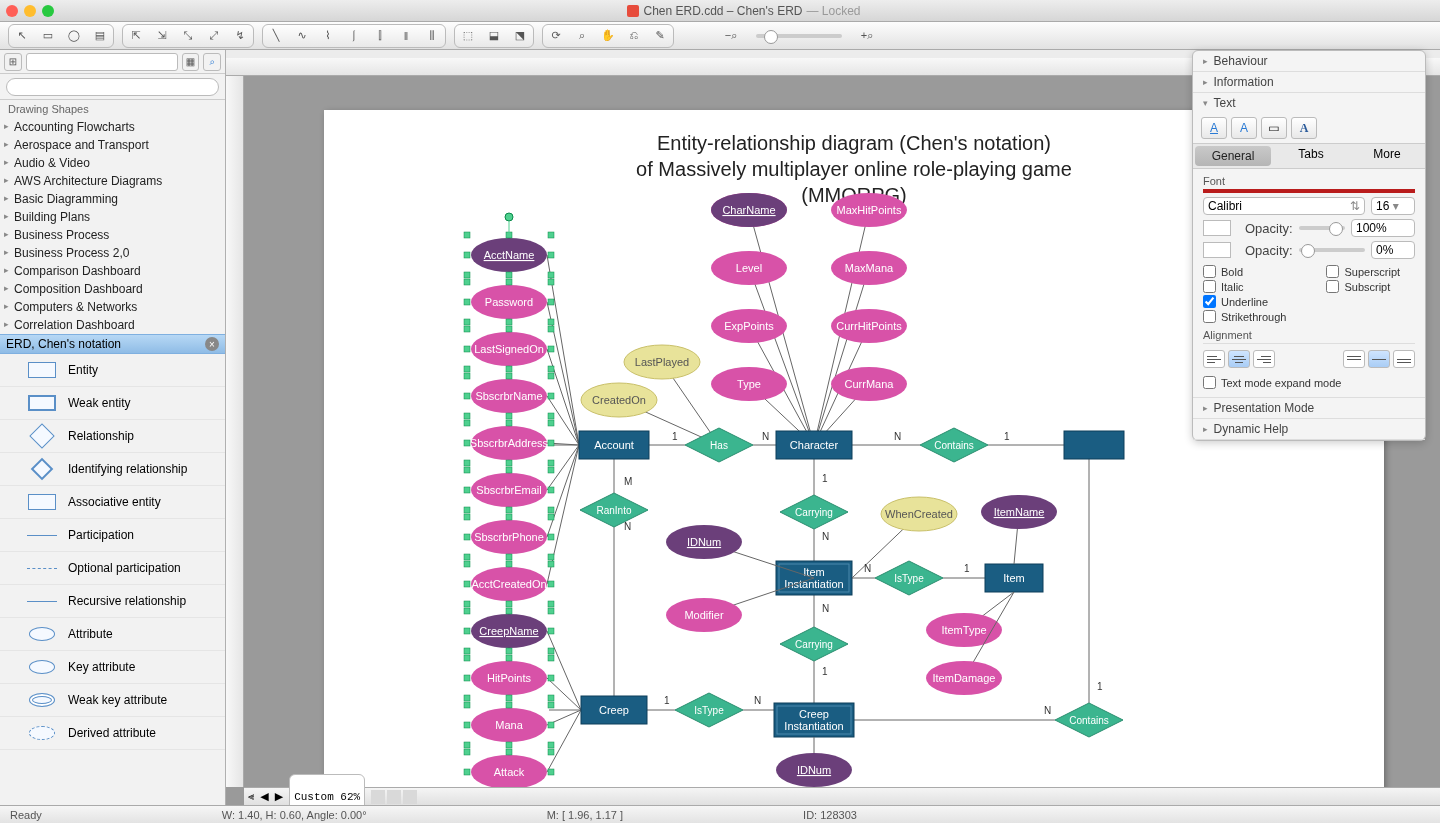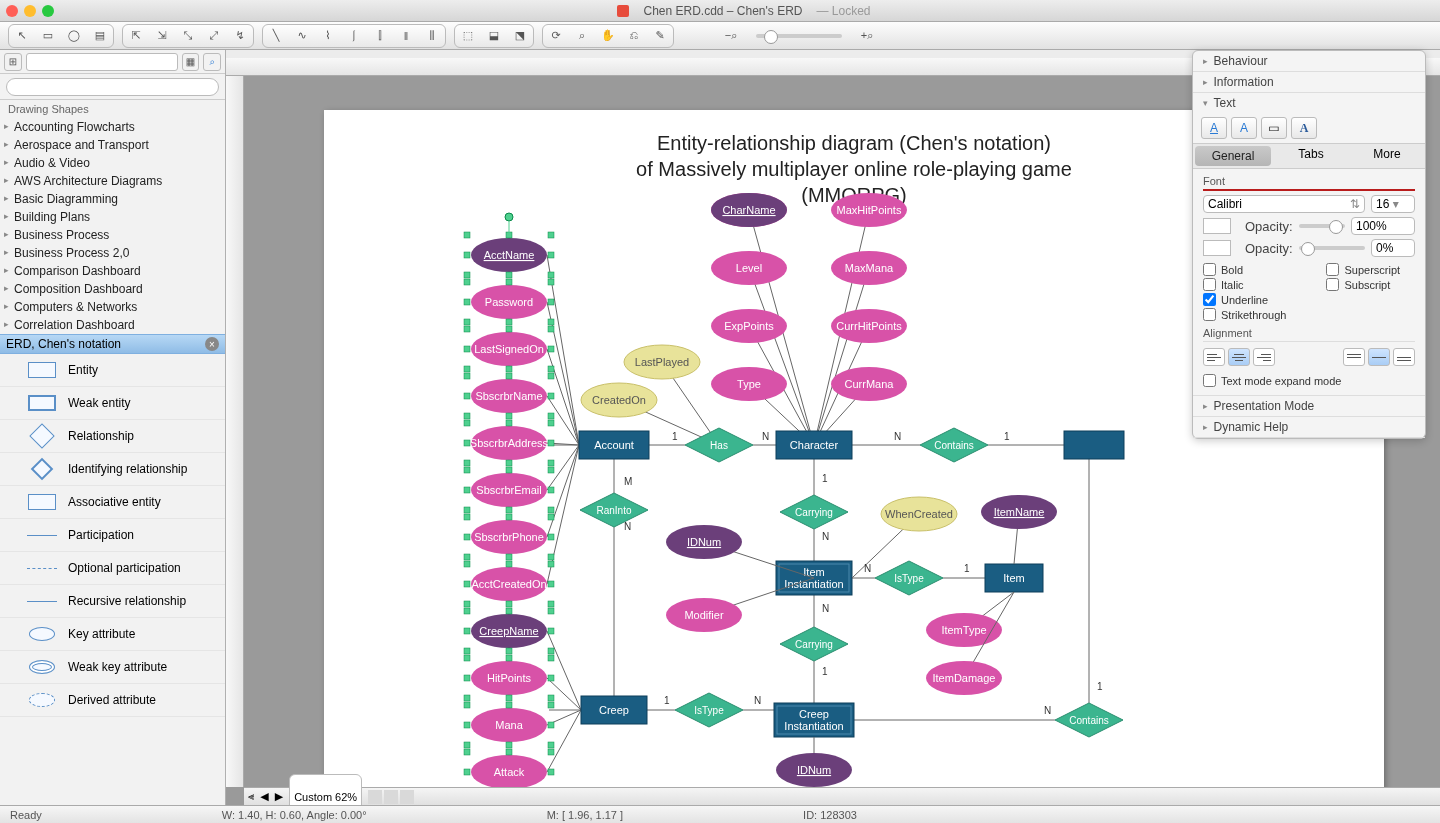--- a/index.html
+++ b/index.html
@@ -3,21 +3,21 @@
 <meta charset="utf-8">
 <style>
 * { box-sizing: border-box; margin: 0; padding: 0; font-family: -apple-system, "Lucida Grande", sans-serif; }
 html, body { width: 1440px; height: 823px; overflow: hidden; background: #ececec; }
 
 
 .titlebar { height: 22px; background: linear-gradient(#ededed,#d6d6d6); display:flex; align-items:center; padding:0 6px; font-size:12px; color:#555; border-bottom:1px solid #aaa;}
 .traffic { display:flex; gap:6px; }
 .traffic span { width:12px; height:12px; border-radius:50%; }
 .tl-close{background:#ff5f57;} .tl-min{background:#ffbd2e;} .tl-max{background:#28c940;}
-.title-center{flex:1; text-align:center; display:flex; justify-content:center; align-items:center; gap:14px;}
+.title-center{flex:1; text-align:center; display:flex; justify-content:center; align-items:center; gap:4px;}
 .lock-chip{width:12px;height:12px;background:#e74c3c;border-radius:2px;}
 
 
 .toolbar { height: 28px; background: linear-gradient(#fdfdfd,#e2e2e2); border-bottom:1px solid #aaa; display:flex; align-items:center; padding:0 8px; gap:8px;}
 .tb-group{display:flex; gap:4px; padding:2px; background:linear-gradient(#fefefe,#e9e9e9); border:1px solid #bbb; border-radius:6px;}
 .tb-btn{width:22px; height:18px; display:flex; align-items:center; justify-content:center; font-size:11px; color:#555;}
 .zoom-slider{width:86px;height:4px;background:#ccc;border-radius:2px;position:relative;margin:0 6px;}
 .zoom-slider::after{content:"";position:absolute;left:8px;top:-4px;width:12px;height:12px;border-radius:50%;background:#fff;border:1px solid #999;}
 
 
@@ -45,21 +45,21 @@
 .th-el{width:26px;height:14px;border:1px solid #5a8fc7;border-radius:50%;background:#f5f9ff;}
 .th-el2{width:26px;height:14px;border:1px solid #5a8fc7;border-radius:50%;background:#f5f9ff;box-shadow:inset 0 0 0 2px #fff, inset 0 0 0 3px #5a8fc7;}
 .th-eld{width:26px;height:14px;border:1px dashed #5a8fc7;border-radius:50%;background:#f5f9ff;}
 
 .canvas-col{flex:1; background:#9a9a9a; position:relative; overflow:hidden;margin-top:8px;}
 .rulers-top{height:18px;background:linear-gradient(#f8f8f8,#e5e5e5);border-bottom:1px solid #aaa;}
 .canvas-wrap{position:absolute;top:18px;left:18px;right:0;bottom:18px;background:#9a9a9a;}
 .rulers-left{position:absolute;top:18px;left:0;width:18px;bottom:18px;background:linear-gradient(90deg,#f8f8f8,#e5e5e5);border-right:1px solid #aaa;}
 .page{position:absolute;left:80px;top:34px;width:1060px;height:736px;background:#fff;box-shadow:2px 2px 6px rgba(0,0,0,0.3);}
 .scroll-h{position:absolute;left:18px;right:0;bottom:0;height:18px;background:linear-gradient(#f5f5f5,#e0e0e0);display:flex;align-items:center;font-size:11px;gap:6px;padding:0 4px;border-top:1px solid #aaa;}
-.scroll-h .zoom-sel{border:1px solid #bbb;border-radius:6px;padding:16px 4px;background:#fff;}
+.scroll-h .zoom-sel{border:1px solid #bbb;border-radius:6px;padding:16px 4px;background:#fff;font-family:Liberation Mono, monospace;}
 .scroll-h .tabs{display:flex;gap:2px;}
 .scroll-h .tab{width:14px;height:14px;background:#d9d9d9;}
 
 
 .diag-title{position:absolute;left:50%;transform:translateX(-50%);top:20px;font-size:20px;font-weight:500;color:#222;text-align:center;line-height:1.3;}
 svg.erd{position:absolute;left:0;top:0;width:1060px;height:736px;}
 .sel-handle{fill:#4fd08f;stroke:#0a8a4a;stroke-width:0.5;}
 
 
 .right-panel{position:absolute;right:14px;top:50px;width:234px;background:#f4f4f4;border:1px solid #bbb;border-radius:6px;box-shadow:0 2px 8px rgba(0,0,0,0.2);font-size:12px;z-index:10;}
@@ -218,20 +218,26 @@
           <div class="thumb">
             <div class="th-dline"></div>
           </div>
           <span>Optional participation</span>
         </div>
         <div class="stencil">
           <div class="thumb">
             <div class="th-line"></div>
           </div>
           <span>Recursive relationship</span>
+        </div>
+        <div class="stencil">
+          <div class="thumb">
+            <div class="th-el"></div>
+          </div>
+          <span>Attribute</span>
         </div>
         <div class="stencil">
           <div class="thumb">
             <div class="th-el"></div>
           </div>
           <span>Key attribute</span>
         </div>
         <div class="stencil">
           <div class="thumb">
             <div class="th-el2"></div>
@@ -642,21 +648,21 @@
       <div class="ib" style="color:#2a7ad4">A</div>
       <div class="ib">▭</div>
       <div class="ib" style="font-family:serif;font-weight:bold;color:#2a5a9a">A</div>
     </div>
     <div class="rp-tabs">
       <div class="rp-tab active">General</div>
       <div class="rp-tab">Tabs</div>
       <div class="rp-tab">More</div>
     </div>
     <div class="rp-body">
-      <div style="font-size:11px;color:#555;border-bottom:2px solid #b91c1c;padding-bottom:2px;margin-bottom:4px;">Font</div>
+      <div style="font-size:11px;color:#555;border-bottom:4px solid #b91c1c;padding-bottom:2px;margin-bottom:4px;">Font</div>
       <div class="rp-row">
         <div class="sel" style="flex:1"><span>Calibri</span> <span style="float:right;color:#888">⇅</span></div>
         <div class="sel" style="width:44px"><span>16</span> <span style="color:#888">▾</span></div>
       </div>
       <div class="rp-row">
           <div class="colorbtn"></div>
           <label>Opacity:</label>
           <div class="slider-mini"></div>
           <div class="sel" style="width:64px">100%</div>
         </div>

